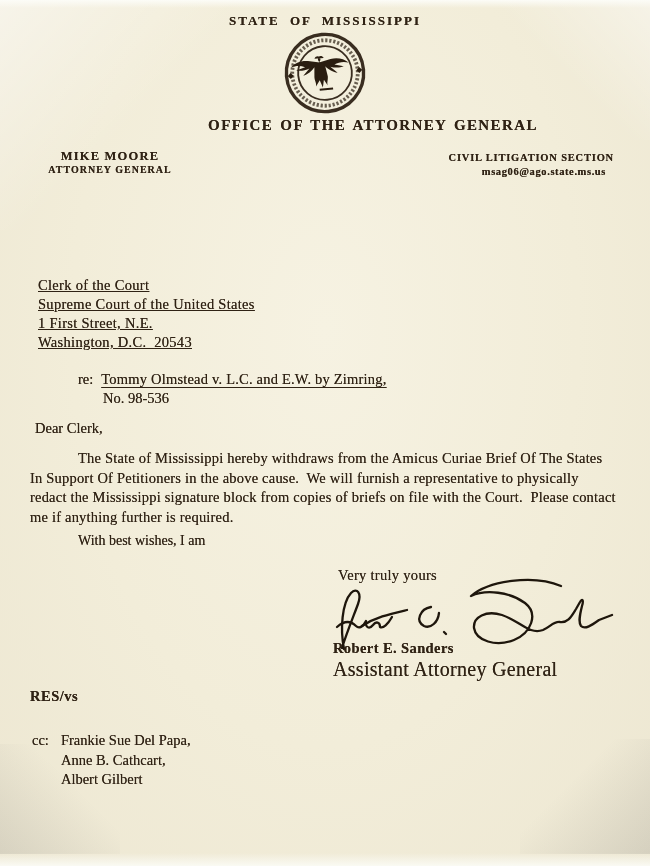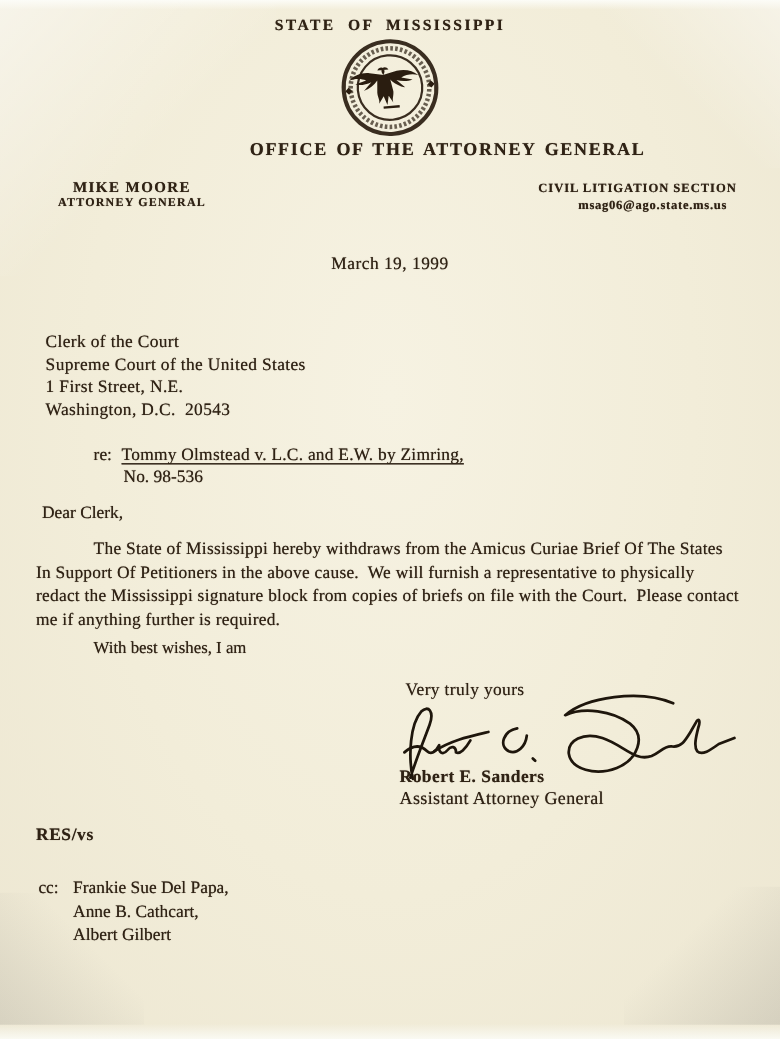--- a/index.html
+++ b/index.html
@@ -36,38 +36,38 @@
   .ag-name{font-size:12.5px;letter-spacing:1.2px;}
   .ag-title{font-size:10px;letter-spacing:1px;}
   .section-block{top:151px;right:36px;text-align:right;font-weight:bold;line-height:14px;}
   .section-line1{font-size:10.5px;letter-spacing:.8px;}
   .section-line2{font-size:10px;letter-spacing:.4px;}
   .section-line3{font-size:10.5px;letter-spacing:.6px;padding-right:8px;}
 
   .date-line{top:212px;left:0;width:100%;text-align:center;font-size:14.5px;letter-spacing:.4px;}
 
   .recipient{top:276px;left:38px;font-size:14.5px;line-height:19px;letter-spacing:.3px;}
-  .recipient .line{white-space:pre-wrap;}
+  .recipient .line{white-space:pre-wrap;text-decoration:underline;}
 
   .ref-block{top:370px;left:78px;font-size:14.5px;line-height:19px;}
   .ref-row{display:flex;}
   .ref-label{margin-right:8px;}
   .ref-case{text-decoration:underline;text-underline-offset:2.5px;letter-spacing:.2px;}
   .ref-docket{margin-left:25px;}
 
   .salutation{top:420px;left:35px;font-size:14.5px;}
 
   .body-par{top:449px;left:30px;width:588px;font-size:14.5px;line-height:19.5px;
     text-indent:48px;letter-spacing:.2px;white-space:pre-wrap;}
 
   .closing-phrase{top:533px;left:78px;font-size:14px;}
   .valediction{top:567px;left:338px;font-size:14.5px;letter-spacing:.3px;}
   .signature{top:577px;left:328px;width:290px;height:86px;}
   .signer-name{top:640px;left:333px;font-size:14.5px;font-weight:bold;letter-spacing:.4px;}
-  .signer-title{top:658px;left:333px;font-size:15px;letter-spacing:.3px;}
+  .signer-title{top:658px;left:333px;font-size:20px;letter-spacing:.3px;}
 
   .initials{top:688px;left:30px;font-size:14.5px;font-weight:bold;letter-spacing:.5px;}
 
   .cc-block{top:731px;left:32px;font-size:14.5px;line-height:19.5px;display:flex;}
   .cc-label{margin-right:12px;}
   .cc-names{display:flex;flex-direction:column;}
 </style>
 </head>
 <body>
 
@@ -103,21 +103,20 @@
   <div class="abs ag-block ink">
     <div class="ag-name">MIKE MOORE</div>
     <div class="ag-title">ATTORNEY GENERAL</div>
   </div>
 
   <div class="abs section-block ink">
     <div class="section-line1">CIVIL LITIGATION SECTION</div>
     <div class="section-line3">msag06@ago.state.ms.us</div>
   </div>
 
-  <div class="abs date-line ink">March 19, 1999</div>
 
   <div class="abs recipient ink">
     <div class="line">Clerk of the Court</div>
     <div class="line">Supreme Court of the United States</div>
     <div class="line">1 First Street, N.E.</div>
     <div class="line">Washington, D.C.  20543</div>
   </div>
 
   <div class="abs ref-block ink">
     <div class="ref-row">

